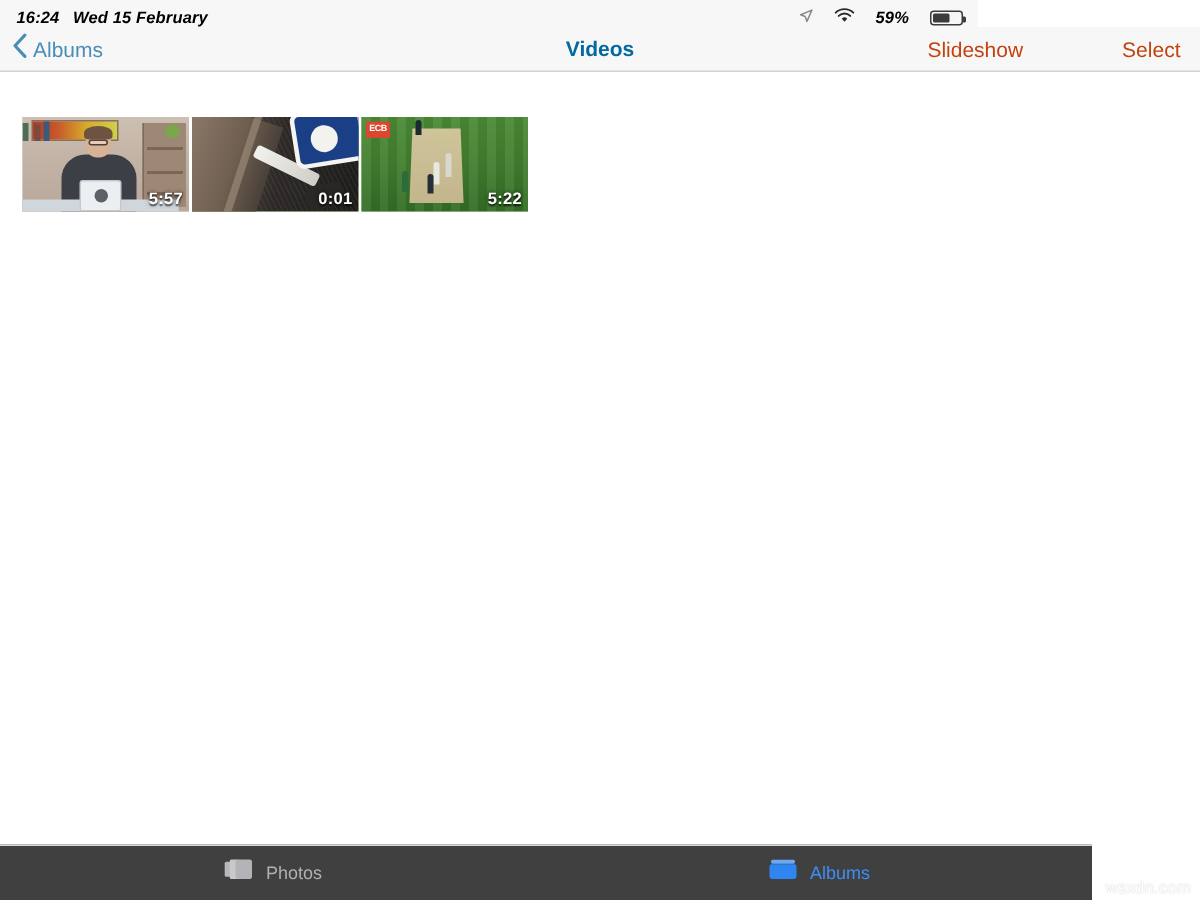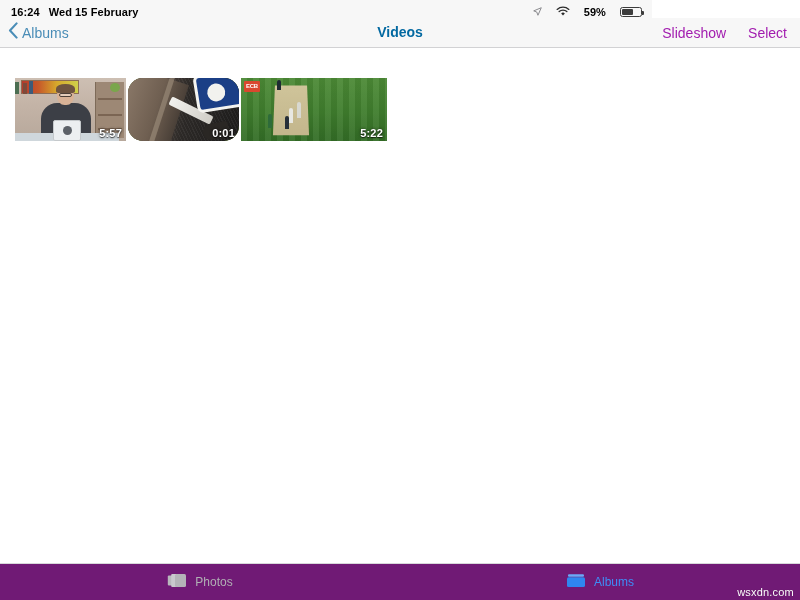--- a/index.html
+++ b/index.html
@@ -24,20 +24,21 @@
     height: 18px;
     background: #f7f7f7;
     display: flex;
     align-items: center;
     justify-content: space-between;
     padding: 12px 8px;
     box-sizing: border-box;
     font-size: 11px;
     font-weight: bold;
     color: #000000;
+    font-style: italic;
   }
   .status-left {
     display: flex;
     align-items: center;
     gap: 9px;
     padding-left: 3px;
   }
   .status-right {
     display: flex;
     align-items: center;
@@ -119,23 +120,24 @@
   .nav-actions {
     position: absolute;
     right: 13px;
     top: 0;
     height: 29px;
     display: flex;
     align-items: center;
     gap: 22px;
   }
   .nav-action {
-    color: #a21caf;
+    color: #c2410c;
     font-size: 14px;
     cursor: pointer;
+    margin-left: 44px;
   }
 
   
   .content {
     position: absolute;
     top: 49px; left: 0;
     width: 800px;
     height: 514px;
     background: #ffffff;
     overflow: hidden;
@@ -244,21 +246,21 @@
     border-radius: 50%;
     background: #5c6168;
   }
   .t1 .desk {
     position: absolute; left: 0; bottom: 0;
     width: 104px; height: 8px;
     background: #cfd7dc;
   }
 
   
-  .t2 { background: #4d7c0f; border-radius: 15px; }
+  .t2 { background: #4d7c0f; }
   .t2 .asphalt {
     position: absolute; inset: 0;
     background:
       repeating-linear-gradient(64deg, rgba(255,255,255,0.045) 0 1px, rgba(0,0,0,0.05) 1px 3px),
       linear-gradient(100deg, #6e5f52 0%, #574a42 26%, #2e2b29 52%, #1f1e1d 100%);
   }
   .t2 .kerb {
     position: absolute; left: -10px; top: -4px;
     width: 60px; height: 80px;
     transform: rotate(18deg);
@@ -296,21 +298,21 @@
   }
   .t2 .shoe {
     position: absolute; right: 10px; bottom: 2px;
     width: 26px; height: 16px;
     background: #2a2724;
     border-radius: 9px 4px 4px 9px;
     transform: rotate(-12deg);
   }
 
   
-  .t3 { background: #3c7a2e; padding-left: 35px; }
+  .t3 { background: #3c7a2e; }
   .t3 .field {
     position: absolute; inset: 0;
     background:
       repeating-linear-gradient(90deg, rgba(255,255,255,0.055) 0 6px, rgba(0,0,0,0.05) 6px 12px),
       linear-gradient(180deg, #4c8a36 0%, #3f7d2d 55%, #336d26 100%);
   }
   .t3 .pitch {
     position: absolute; left: 33px; top: 6px;
     width: 34px; height: 50px;
     background: linear-gradient(180deg, #cfc49a 0%, #c3b68c 100%);
@@ -337,23 +339,23 @@
   .t3 .p1 { left: 36px; top: 2px; height: 10px; background: #1e2a33; }
   .t3 .p2 { left: 48px; top: 30px; background: #e8e8e2; height: 15px; }
   .t3 .p3 { left: 56px; top: 24px; background: #d8d8d0; height: 16px; }
   .t3 .p4 { left: 27px; top: 36px; background: #2e6b3a; height: 14px; }
   .t3 .p5 { left: 44px; top: 38px; background: #262f38; height: 13px; }
 
   
   .tab-bar {
     position: absolute;
     bottom: 0; left: 0;
-    width: 800px;
+    width: 728px;
     height: 37px;
-    background: #701a75;
+    background: #404040;
     border-top: 1px solid #d8d8da;
     box-sizing: border-box;
     display: flex;
   }
   .tab {
     flex: 1;
     display: flex;
     align-items: center;
     justify-content: center;
     gap: 8px;

